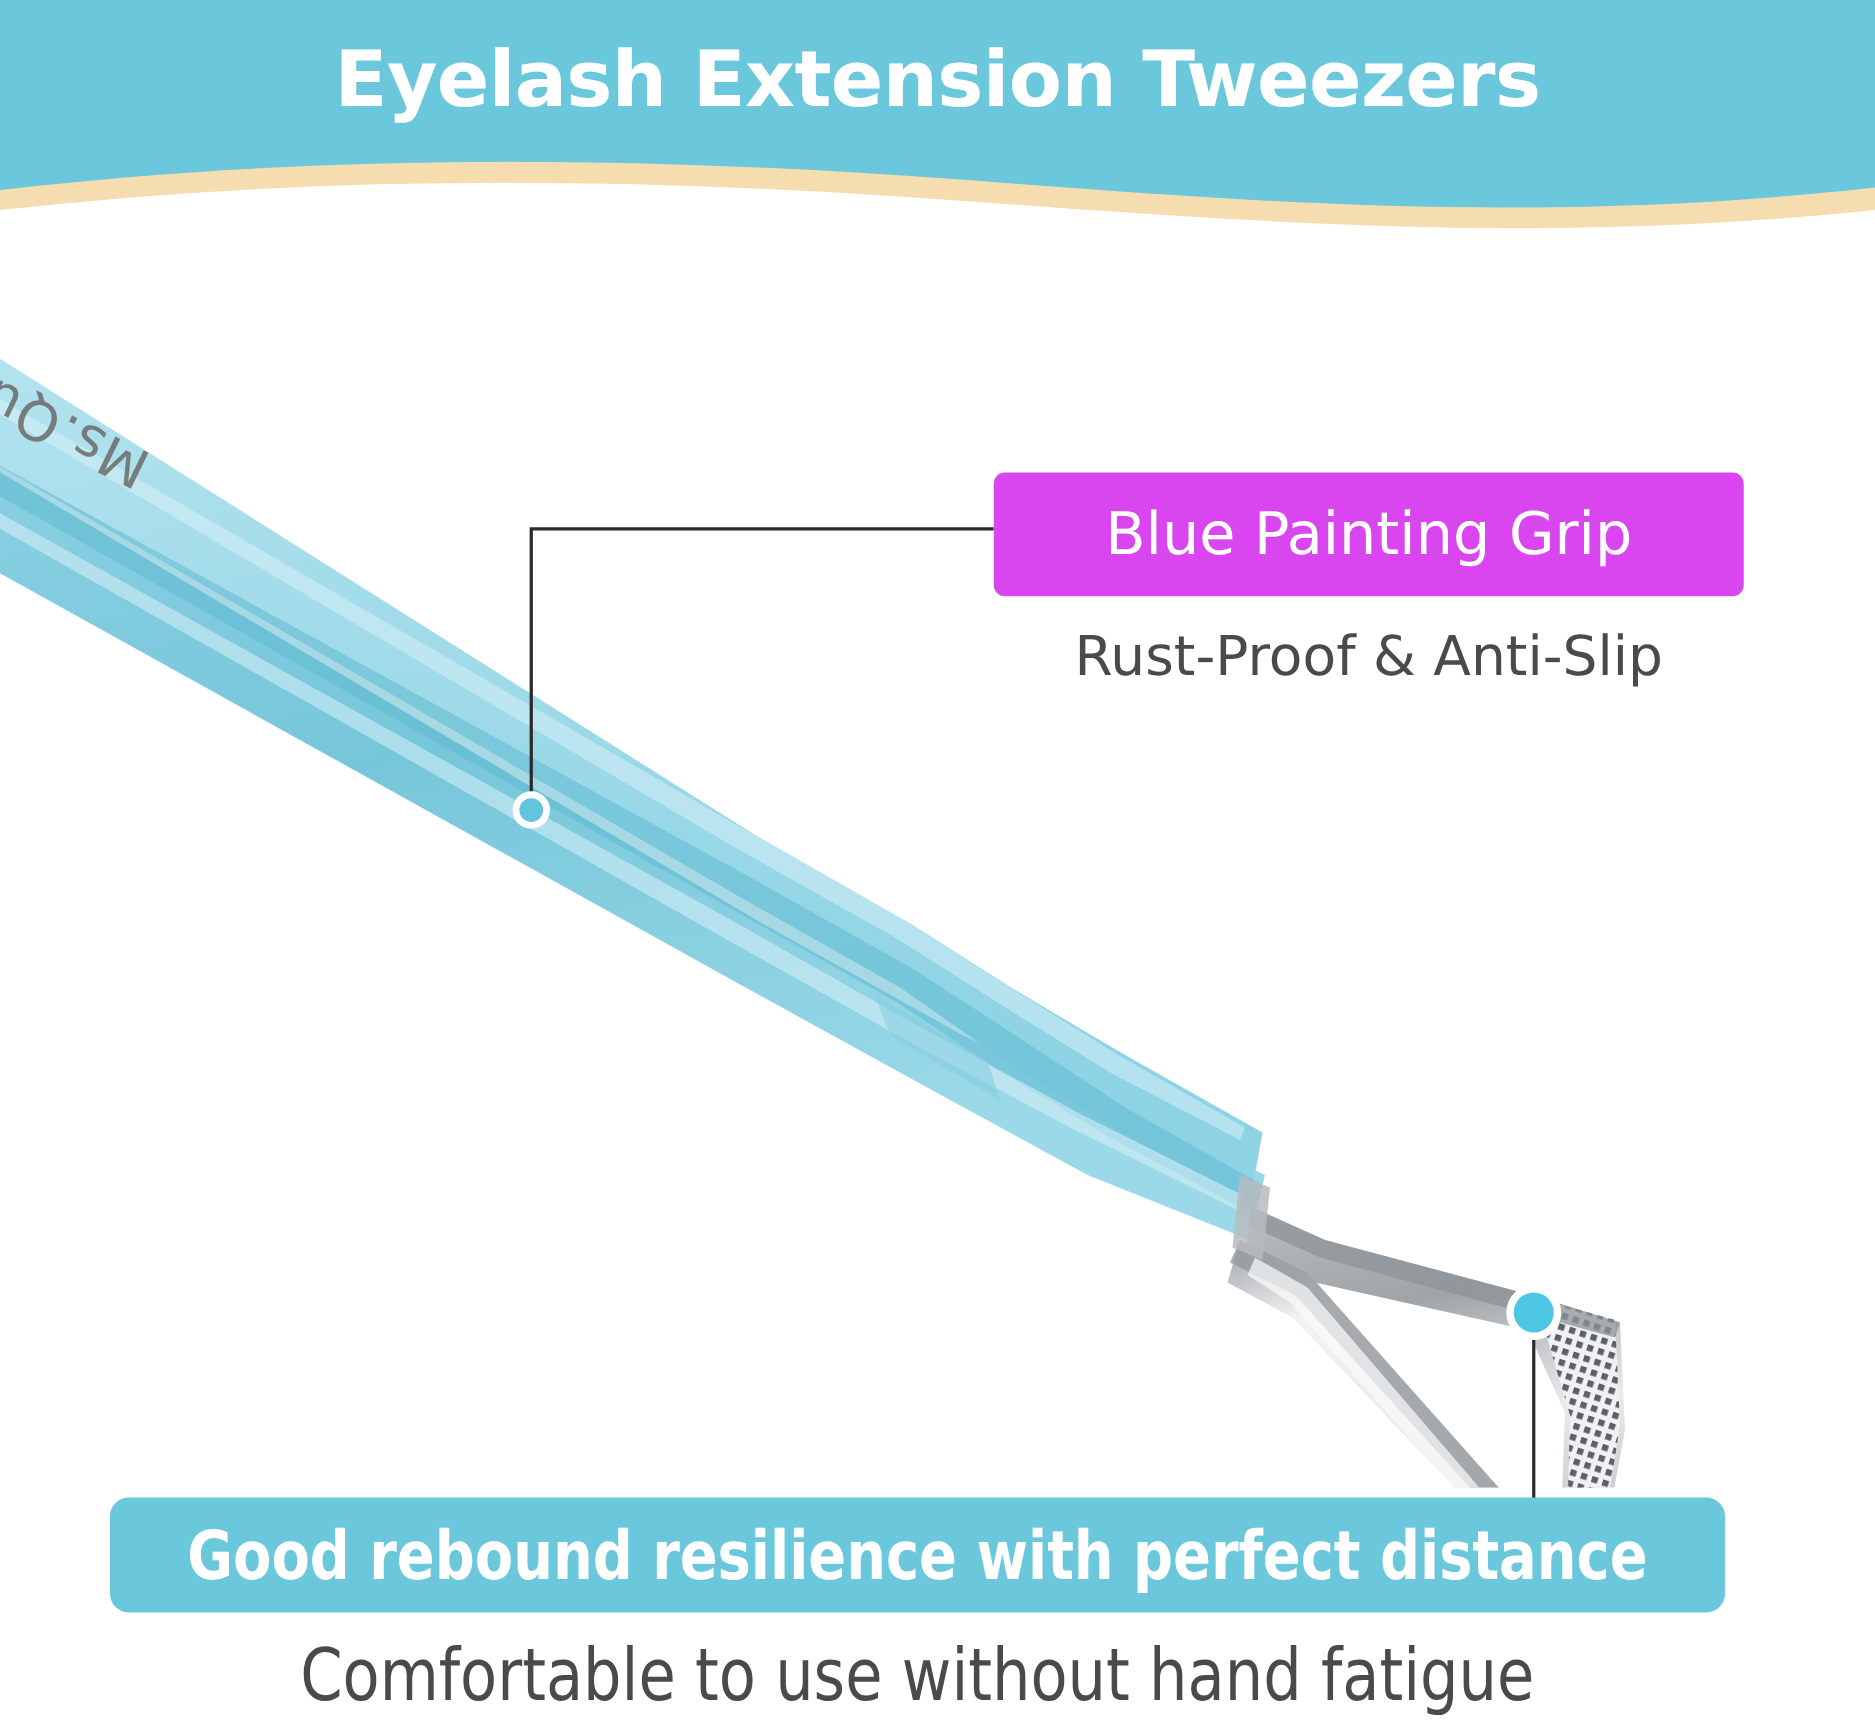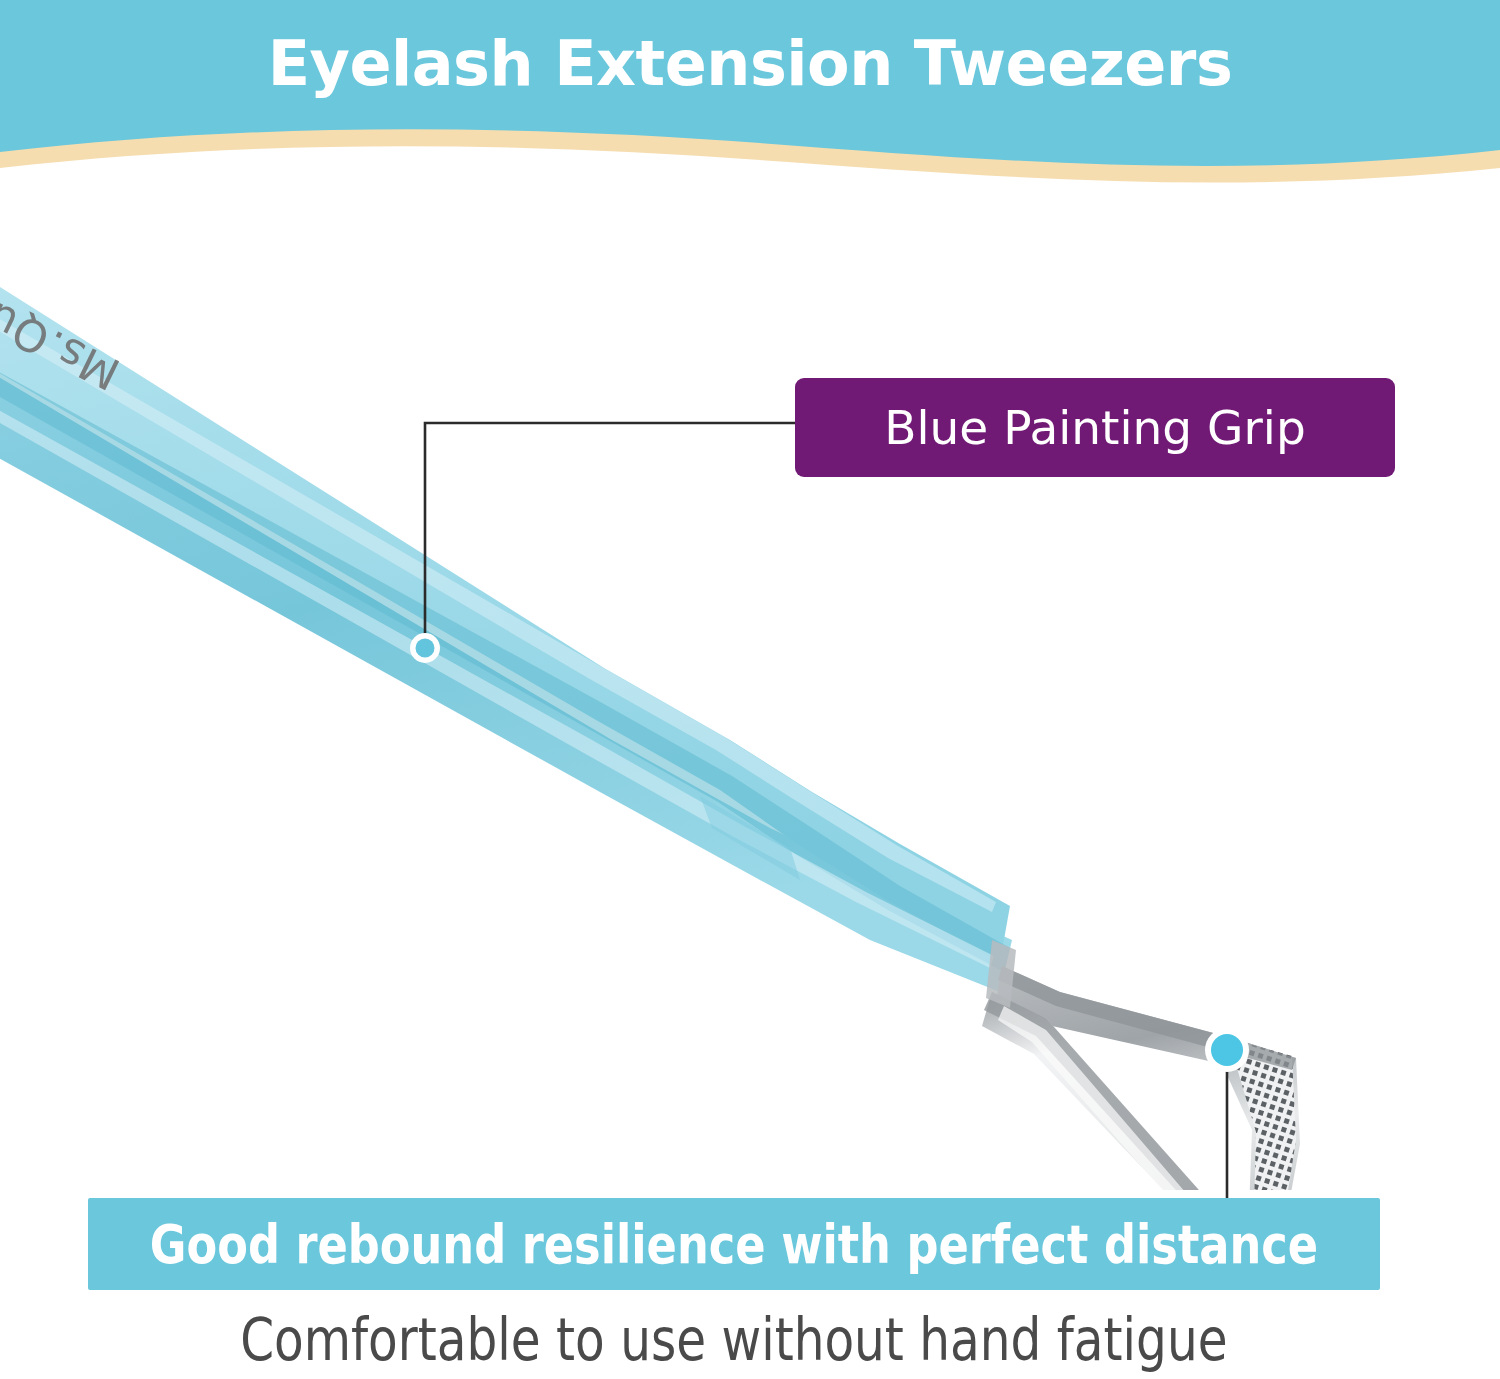--- a/index.html
+++ b/index.html
@@ -79,21 +79,21 @@
     opacity: 0.88;
   }
 
   
   .callout-top {
     position: absolute;
     left: 795px;
     top: 378px;
     width: 600px;
     height: 99px;
-    background: #701a75;
+    background: #d946ef;
     border-radius: 9px;
     display: flex;
     align-items: center;
     justify-content: center;
   }
   .callout-top-label {
     color: #ffffff;
     font-family: "DejaVu Sans", sans-serif;
     font-size: 47px;
     font-weight: 400;
@@ -114,21 +114,21 @@
   }
 
   
   .callout-bottom {
     position: absolute;
     left: 88px;
     top: 1198px;
     width: 1292px;
     height: 92px;
     background: #6ac7dc;
-    border-radius: 2px;
+    border-radius: 15px;
     display: flex;
     align-items: center;
     justify-content: center;
   }
   .callout-bottom-label {
     color: #ffffff;
     font-family: "DejaVu Sans Condensed", "Liberation Sans Narrow", "DejaVu Sans", sans-serif;
     font-size: 54px;
     font-weight: 700;
     transform: scaleX(0.92);
@@ -255,20 +255,21 @@
     <circle cx="425" cy="648" r="9.5" fill="#63c4de"></circle>
 
     <line x1="1227" y1="1052" x2="1227" y2="1200" stroke="#2b2b2b" stroke-width="2.6"></line>
     <circle cx="1227" cy="1050" r="22" fill="#ffffff"></circle>
     <circle cx="1227" cy="1050" r="16" fill="#4cc6e4"></circle>
   </svg>
 
   <div class="callout-top">
     <div class="callout-top-label">Blue Painting Grip</div>
   </div>
+  <div class="subtext-top">Rust-Proof &amp; Anti-Slip</div>
 
   <div class="callout-bottom">
     <div class="callout-bottom-label">Good rebound resilience with perfect distance</div>
   </div>
   <div class="subtext-bottom">
     <span>Comfortable to use without hand fatigue</span>
   </div>
 
 </div>
 

